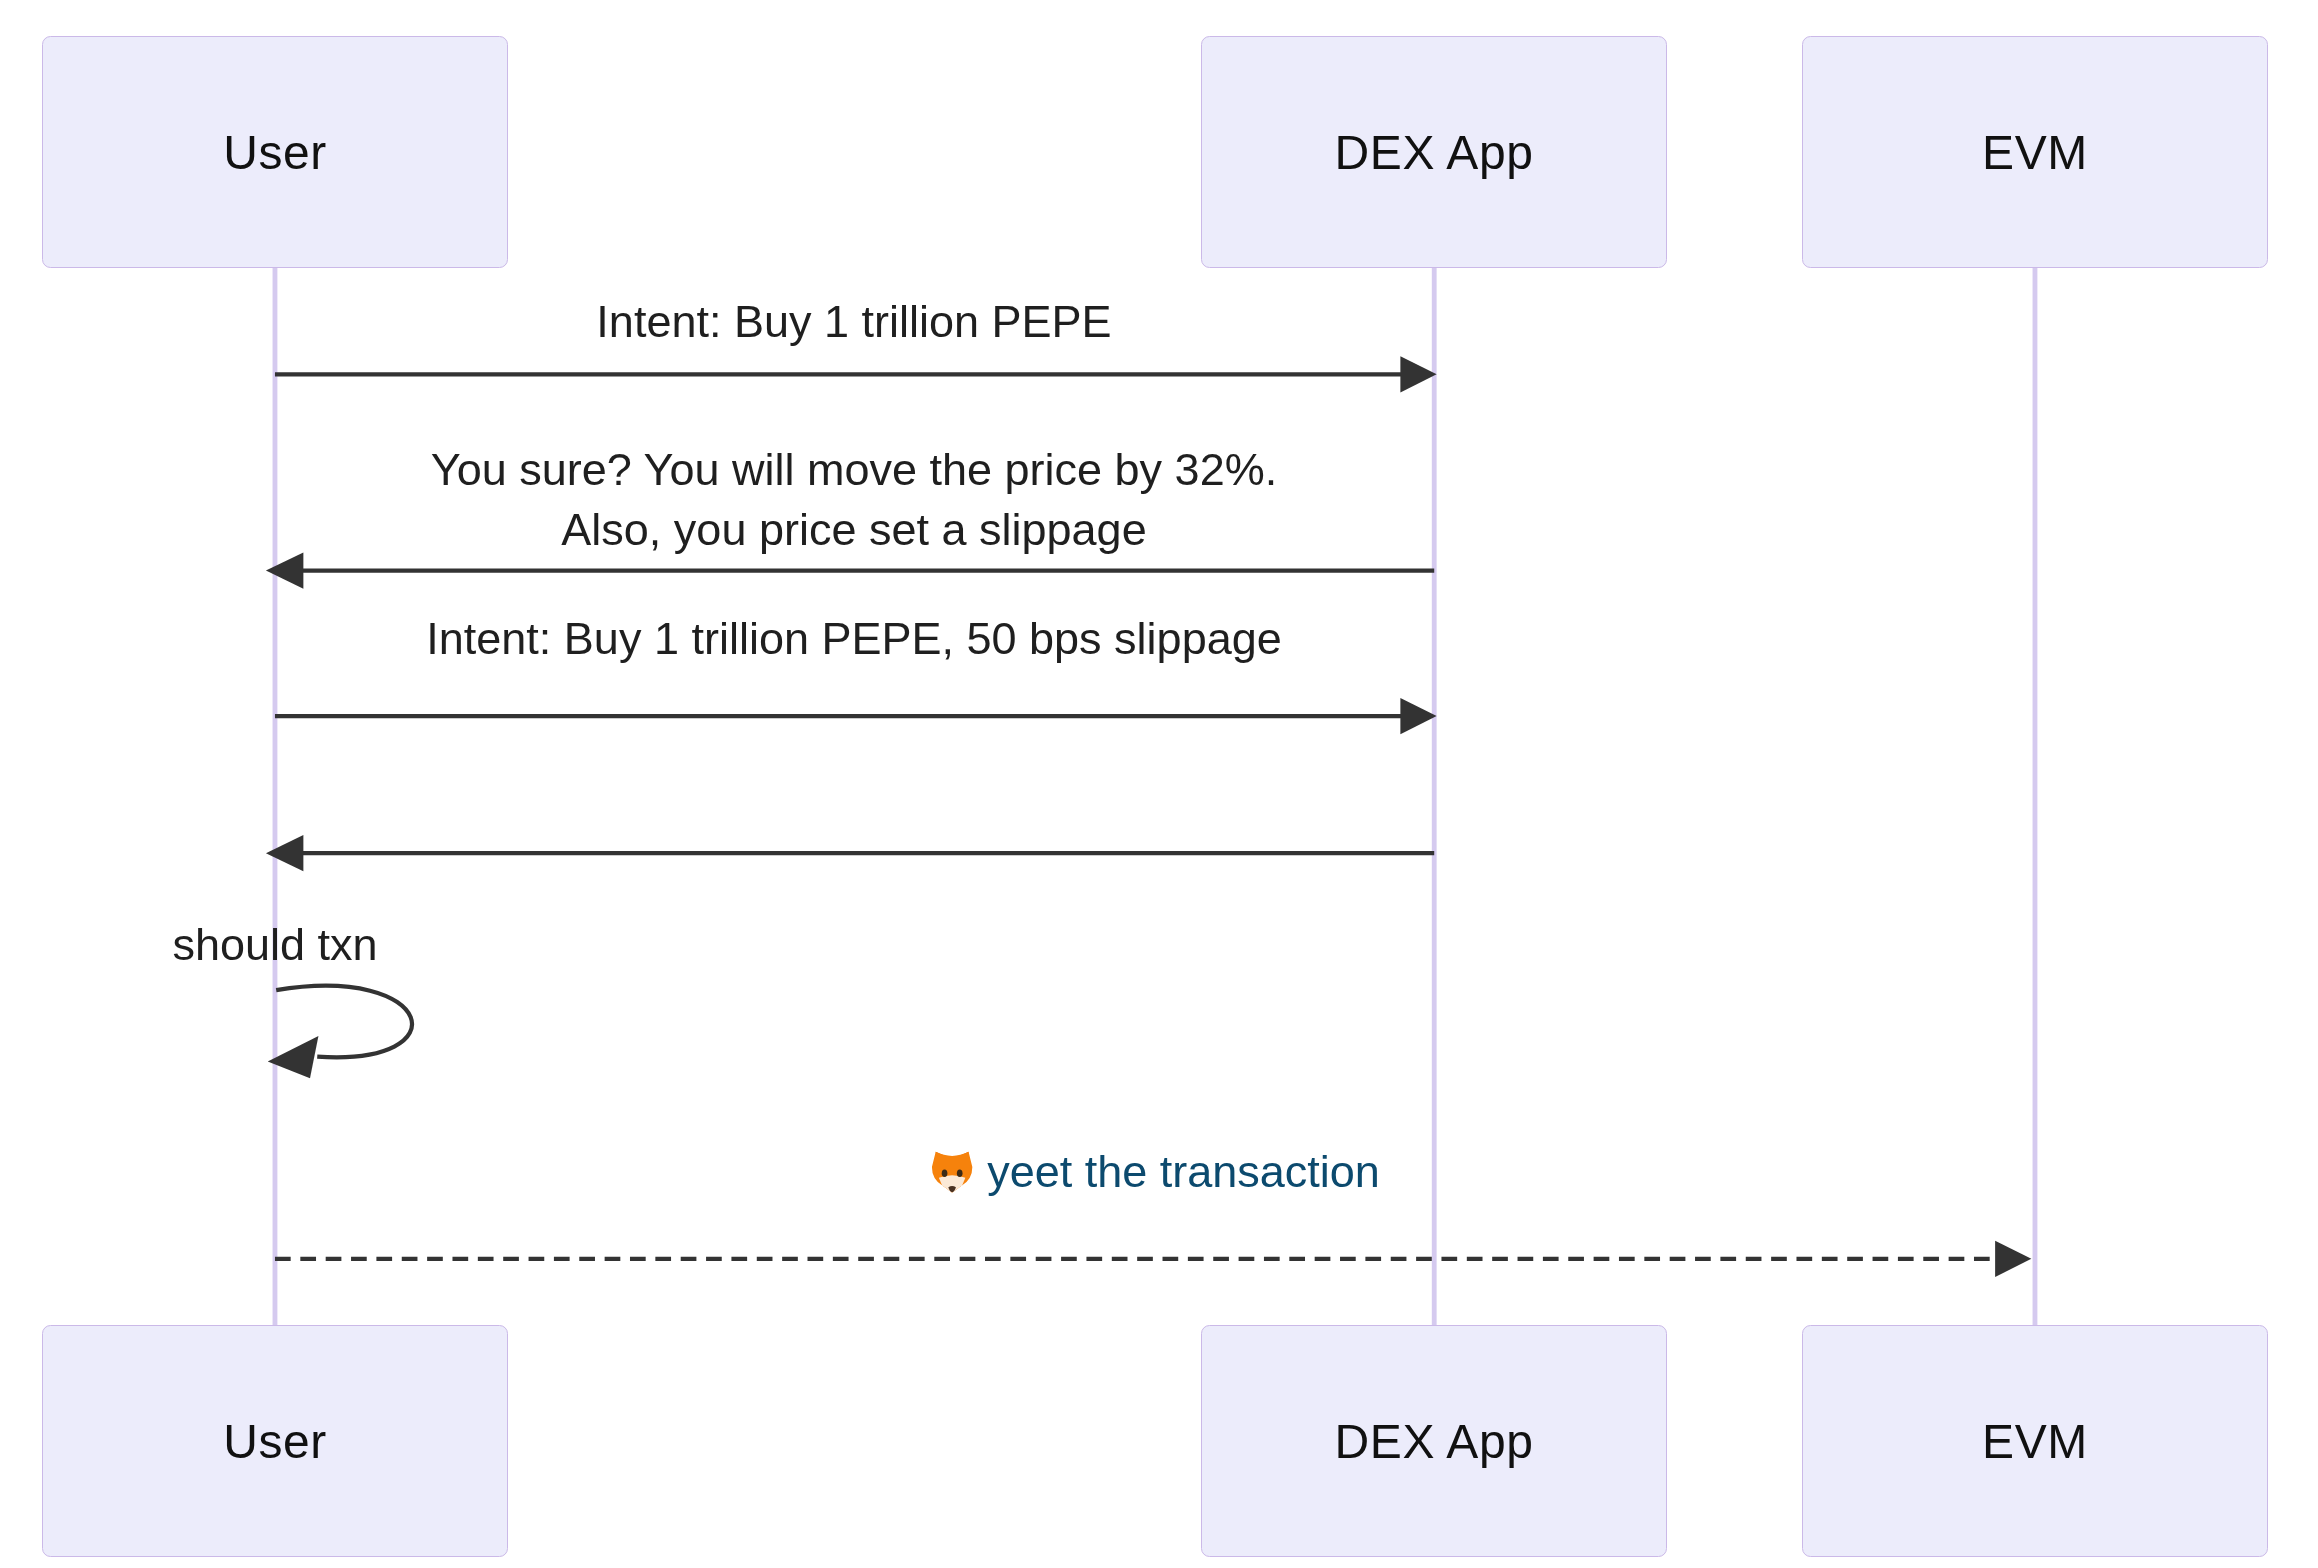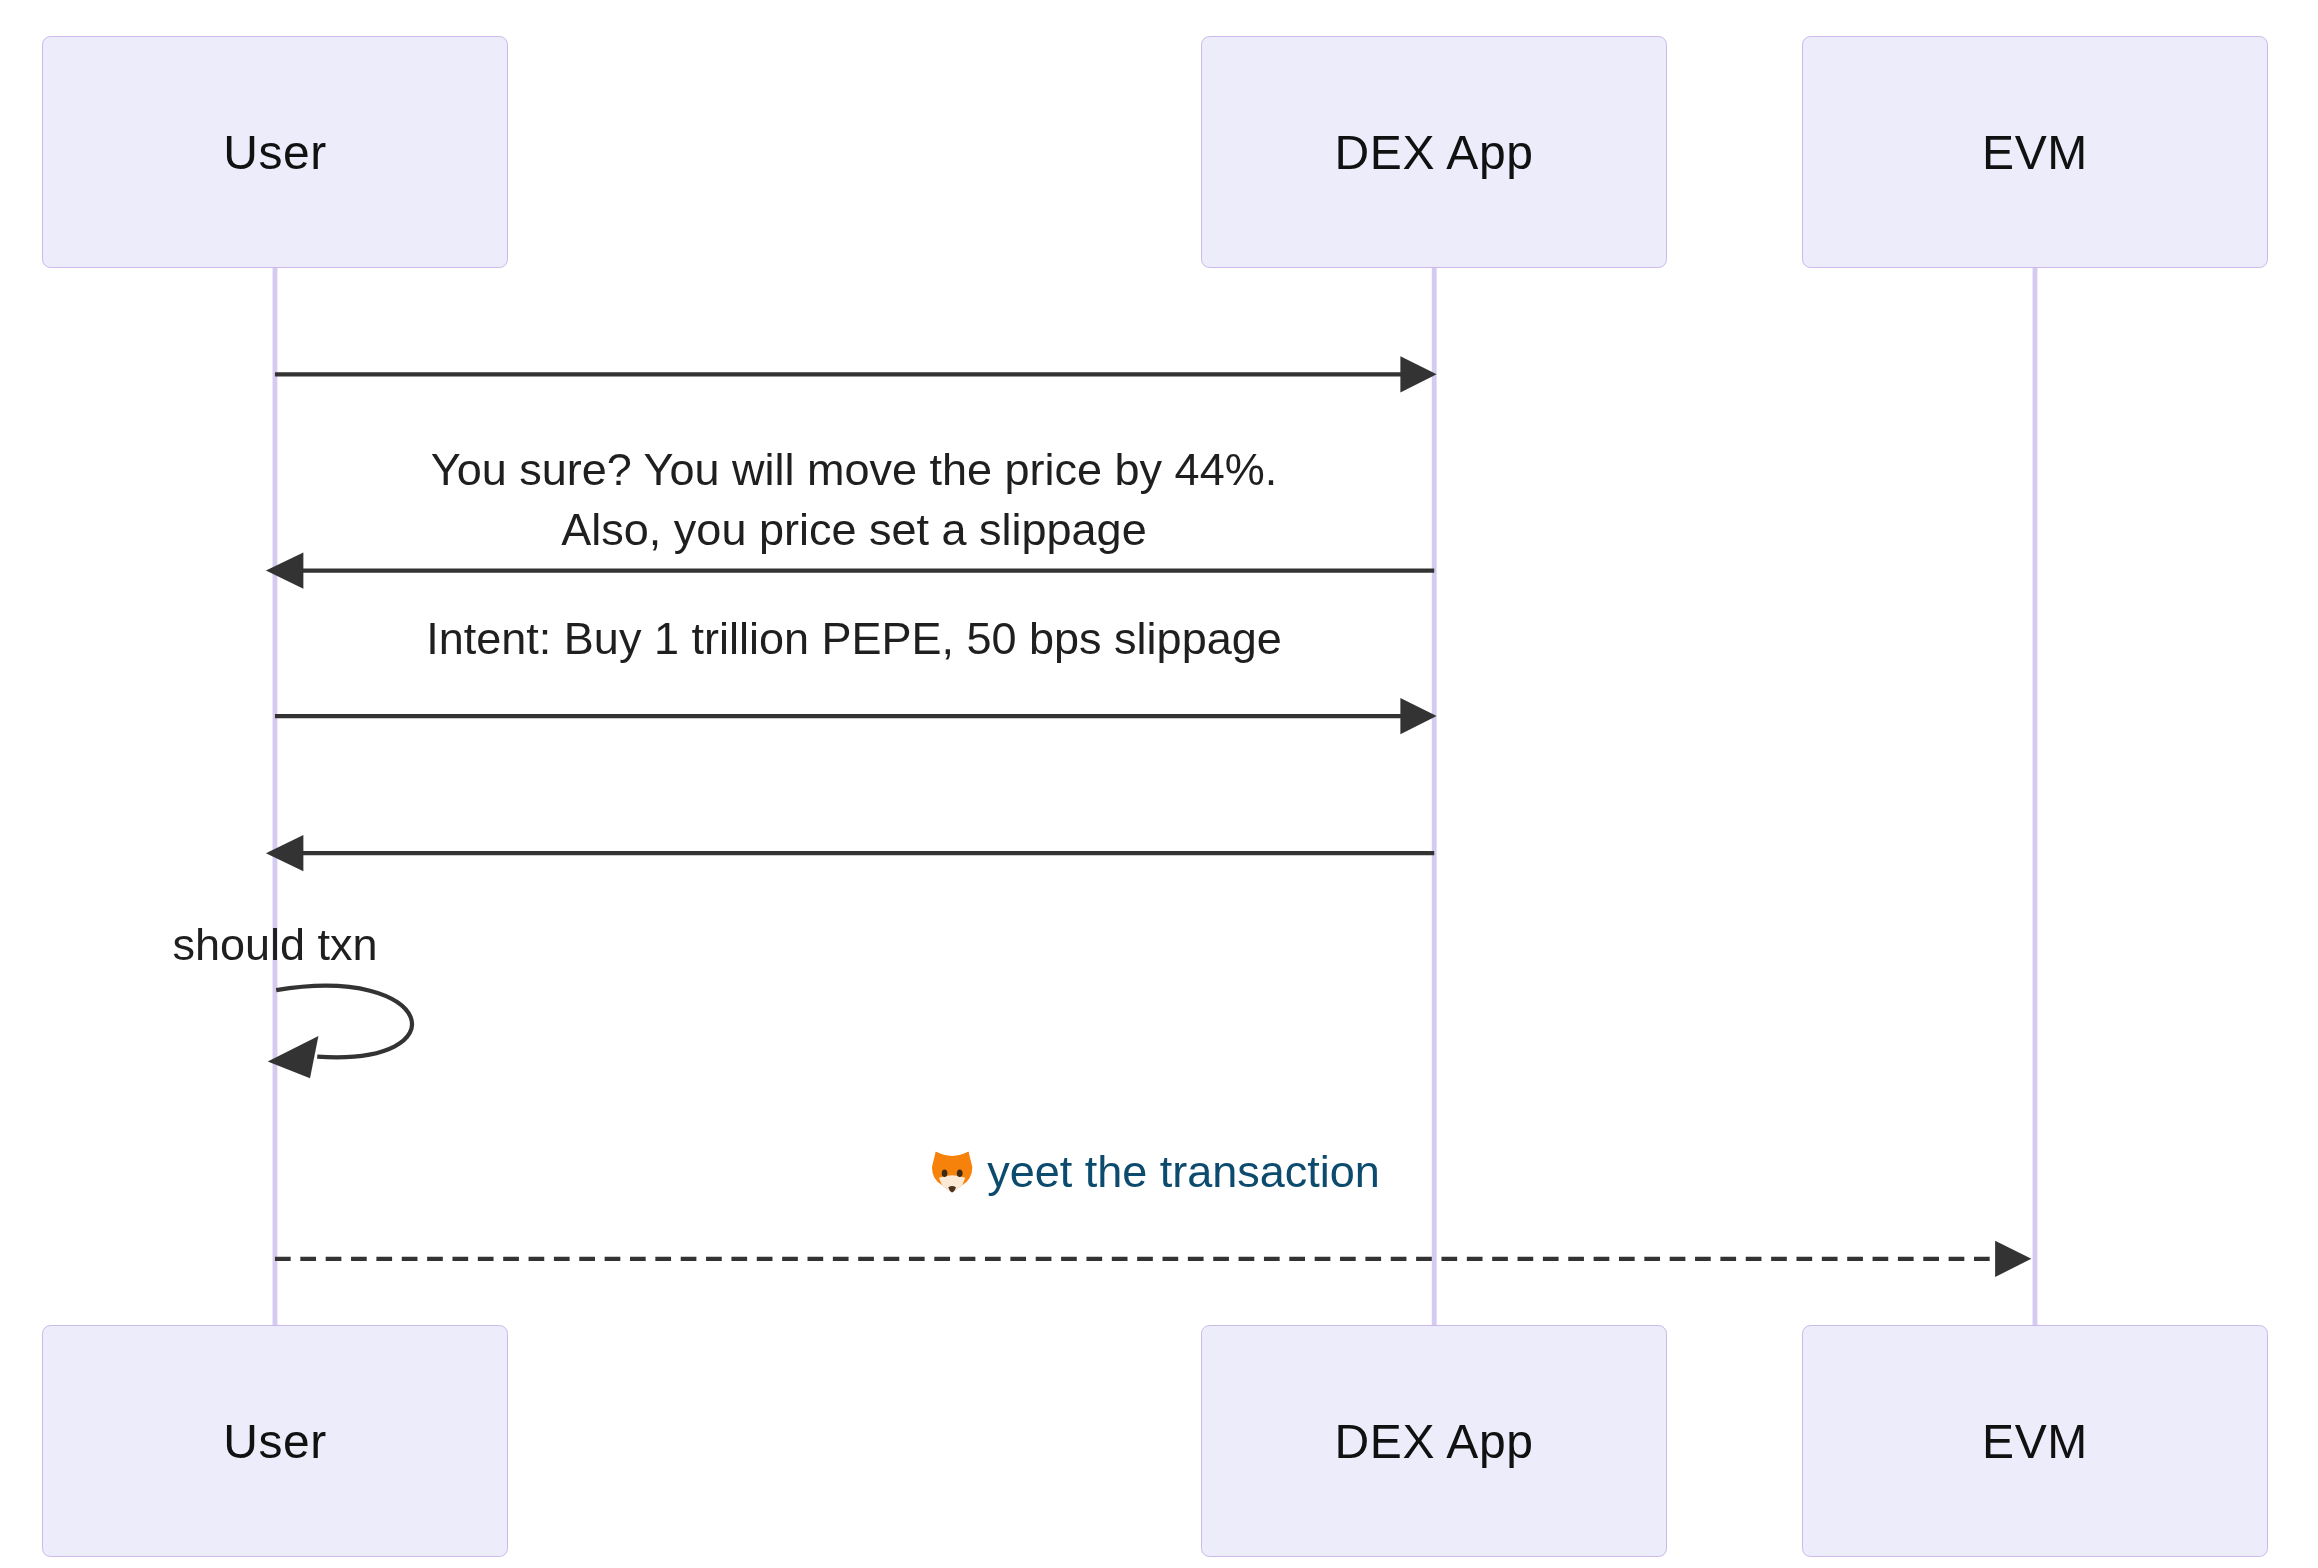--- a/index.html
+++ b/index.html
@@ -101,23 +101,24 @@
   <div class="actor" style="left:42px;   top:1325px; width:466px;">
     <span>User</span>
   </div>
   <div class="actor" style="left:1201px; top:1325px; width:466px;">
     <span>DEX App</span>
   </div>
   <div class="actor" style="left:1802px; top:1325px; width:466px;">
     <span>EVM</span>
   </div>
 
+  <div class="msg" style="left:854px; top:296px;">Intent: Buy 1 trillion PEPE</div>
 
   <div class="msg two-line" style="left:854px; top:440px;">
-    <div>You sure? You will move the price by 44%.</div>
+    <div>You sure? You will move the price by 32%.</div>
     <div>Also, you price set a slippage</div>
   </div>
 
   <div class="msg" style="left:854px; top:613px;">Intent: Buy 1 trillion PEPE, 50 bps slippage</div>
 
 
   <div class="msg" style="left:275px; top:919px;">should txn</div>
 
   <div class="yeet-row" style="left:1154px; top:1146px;">
     <svg class="fox" viewBox="0 0 76 72">

